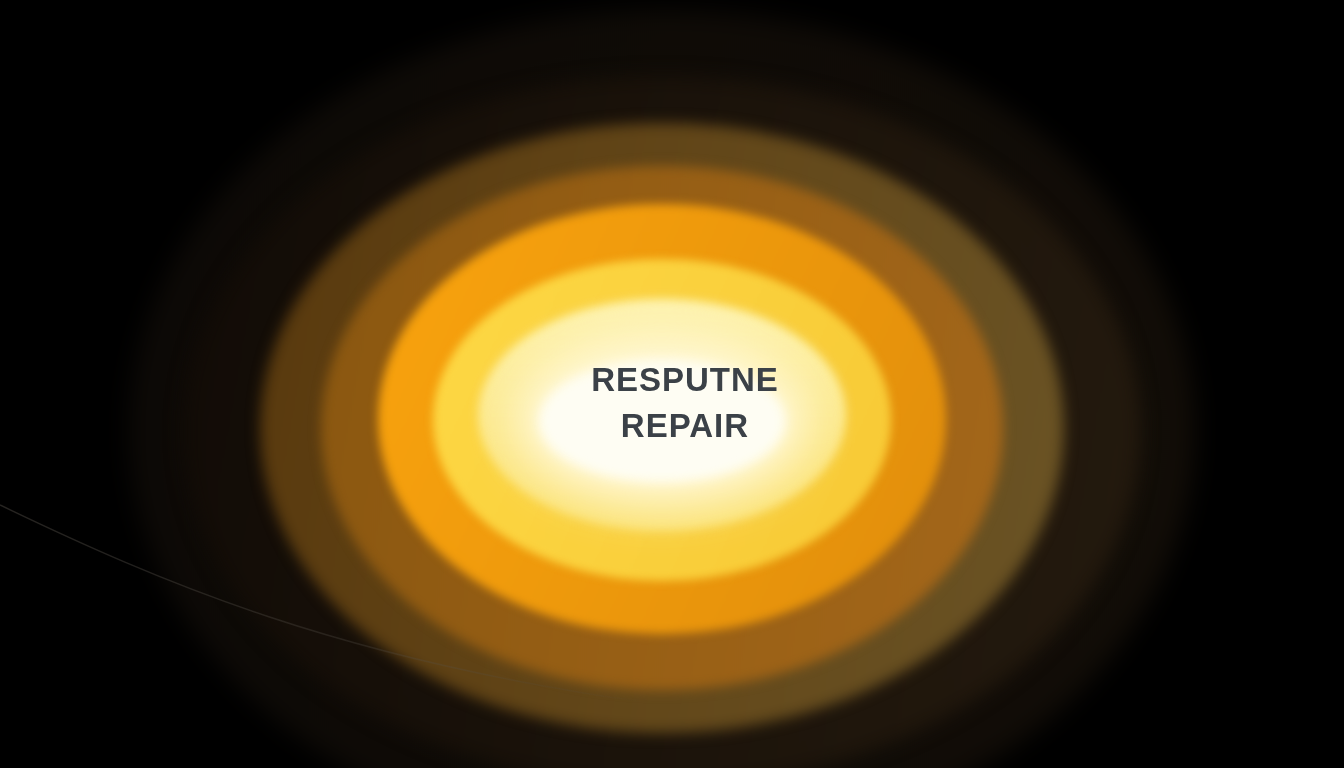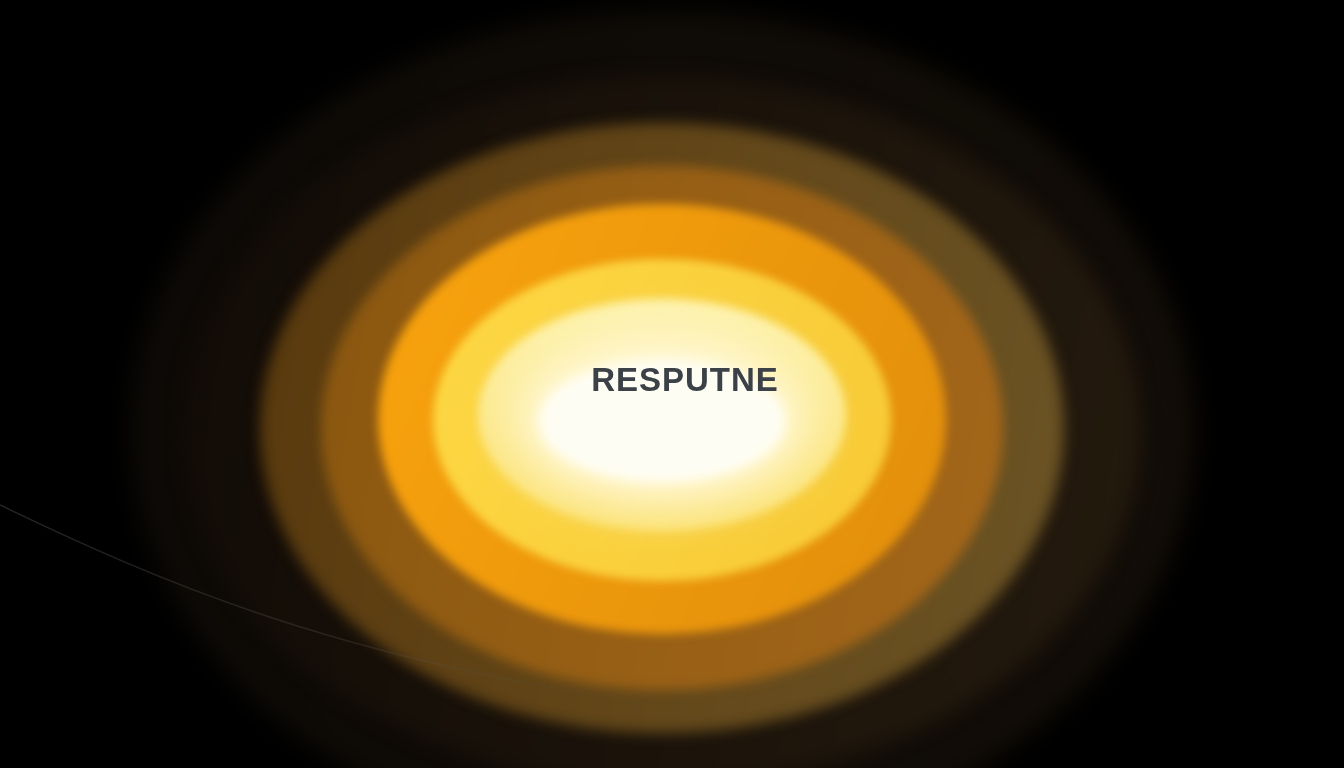--- a/index.html
+++ b/index.html
@@ -66,15 +66,16 @@
         <stop offset="0" stop-opacity="0.45" stop-color="#56514a"></stop>
         <stop offset="0.7" stop-opacity="0.25" stop-color="#56514a"></stop>
         <stop offset="1" stop-opacity="0" stop-color="#56514a"></stop>
       </linearGradient>
     </defs>
     <path d="M 0 505 C 160 582 340 660 650 703" fill="none" stroke="url(#lineFade)" stroke-width="1.4"></path>
   </svg>
 
   <div class="text-block" style="color: rgb(59, 65, 71);">
     <span class="text-line">RESPUTNE</span>
+    <span class="text-line">REPAIR</span>
   </div>
 
 </div>
 
 </body></html>

